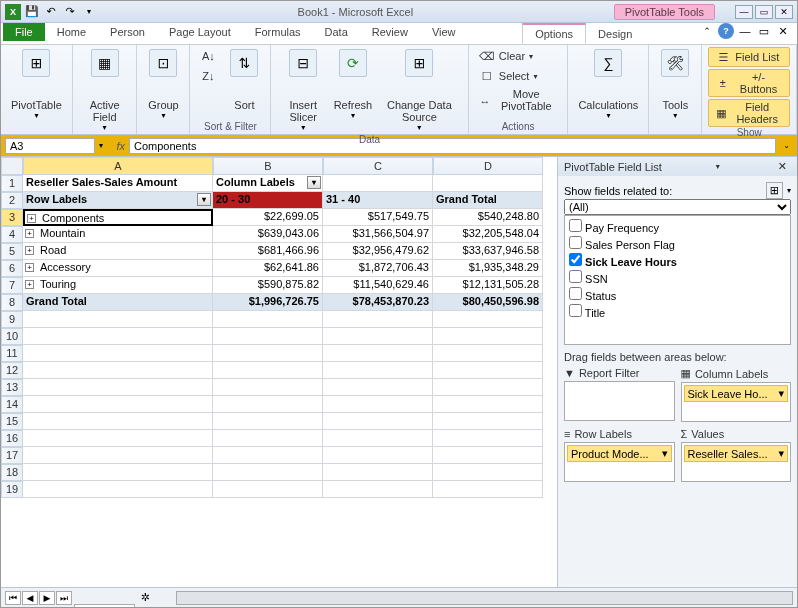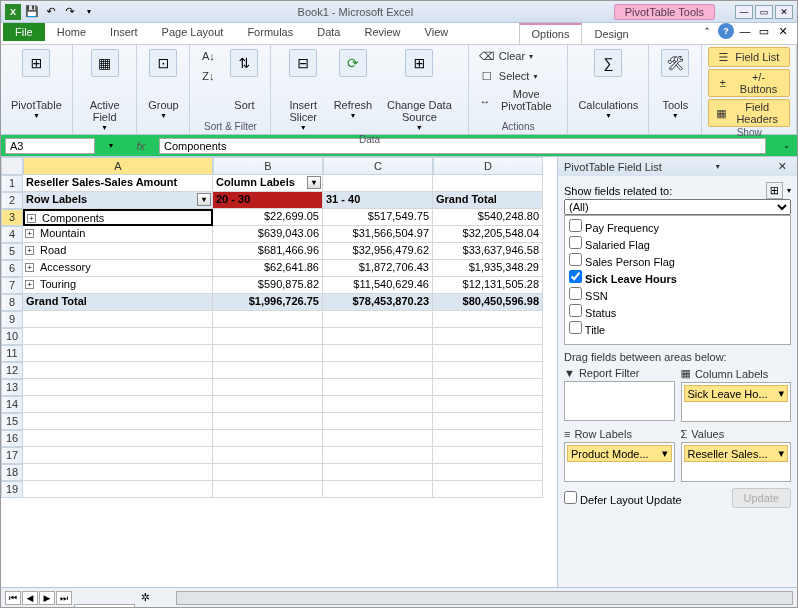--- a/index.html
+++ b/index.html
@@ -24,21 +24,21 @@
 .grp { border-right:1px solid #c8d4e0; padding:2px 6px 0 6px; display:flex; flex-direction:column; align-items:center; text-align:center; position:relative;}
 .grp .glabel { font-size:10px; color:#556; margin-top:auto; padding-bottom:2px;}
 .grp .row { display:flex; gap:4px; align-items:flex-start;}
 .bigbtn { display:flex; flex-direction:column; align-items:center; padding:2px 4px; cursor:pointer; min-width:40px;}
 .bigbtn .ic { width:28px; height:28px; background:#e8f0f8; border:1px solid #b8c8dc; border-radius:2px; margin-bottom:2px; display:flex; align-items:center; justify-content:center; font-size:14px;}
 .bigbtn .lbl { font-size:11px; color:#333; line-height:12px;margin-top:20px;}
 .smbtn { display:flex; align-items:center; gap:4px; padding:1px 4px; cursor:pointer; font-size:11px; color:#333;}
 .smbtn .ic { width:16px; height:16px; display:inline-flex; align-items:center; justify-content:center;}
 .col { display:flex; flex-direction:column; gap:2px;}
 .toggle-on { background:#ffe68a; border:1px solid #e0b860; padding:1px 6px; border-radius:2px;}
-.formulabar { height:22px; background:#22c55e; display:flex; align-items:center; border-bottom:1px solid #b8c8dc; padding:0 4px; gap:14px;}
+.formulabar { height:22px; background:#eab308; display:flex; align-items:center; border-bottom:1px solid #b8c8dc; padding:0 4px; gap:4px;}
 .formulabar .namebox { width:90px; background:#fff; border:1px solid #aaa; padding:1px 4px;}
 .formulabar .fx { width:18px; text-align:right; font-style:italic; color:#555;}
 .formulabar .input { flex:1; background:#fff; border:1px solid #aaa; padding:1px 4px;}
 .content { display:flex; height:430px;}
 .sheet { flex:1; overflow:hidden; position:relative;}
 .colhdr { display:flex; height:18px;}
 .corner { width:22px; background:#eef2f7; border:1px solid #c8d4e0;}
 .ch { background:linear-gradient(#f5f8fc,#e8eff7); border:1px solid #c8d4e0; text-align:center; font-size:11px; color:#333; line-height:16px;}
 .ch.sel { background:#ffe68a;}
 .rows { display:flex; flex-direction:column;}
@@ -92,21 +92,21 @@
   <div class="winctrl">
     <span>—</span>
     <span>▭</span>
     <span>✕</span>
   </div>
 </div>
 
 <div class="tabs">
   <div class="tab file">File</div>
   <div class="tab">Home</div>
-  <div class="tab">Insert</div>
+  <div class="tab">Person</div>
   <div class="tab">Page Layout</div>
   <div class="tab">Formulas</div>
   <div class="tab">Data</div>
   <div class="tab">Review</div>
   <div class="tab">View</div>
   <div class="spacer"></div>
   <div class="ctx-tabs">
     <div class="tab active">Options</div>
     <div class="tab">Design</div>
   </div>
@@ -403,21 +403,20 @@
     </div>
     <div class="fp-body">
       <div style="display:flex;align-items:center;gap:4px">
         <span style="flex:1">Show fields related to:</span>
         <span style="border:1px solid #aaa;padding:1px 3px">⊞</span>
         <span style="font-size:8px">▾</span>
       </div>
       <select><option>(All)</option></select>
       <div class="fp-list">
         <label><input type="checkbox" style=""> <span>Pay Frequency</span></label>
-        <label><input type="checkbox" style=""> <span>Salaried Flag</span></label>
         <label><input type="checkbox" style=""> <span>Sales Person Flag</span></label>
         <label style="font-weight:bold"><input type="checkbox" checked="" style=""> <span>Sick Leave Hours</span></label>
         <label><input type="checkbox" style=""> <span>SSN</span></label>
         <label><input type="checkbox" style=""> <span>Status</span></label>
         <label><input type="checkbox" style=""> <span>Title</span></label>
       </div>
       <div class="fp-drag">Drag fields between areas below:</div>
       <div class="fp-areas">
         <div class="fp-area">
           <div class="ah">
@@ -456,24 +455,20 @@
               <span>Values</span>
             </div>
           <div class="box">
               <div class="item">
                 <span>Reseller Sales...</span>
                 <span class="ar">▾</span>
               </div>
             </div>
         </div>
       </div>
-      <div class="fp-foot">
-        <label><input type="checkbox" style=""> <span>Defer Layout Update</span></label>
-        <button disabled="" style="margin-left:auto">Update</button>
-      </div>
     </div>
   </div>
 </div>
 
 <div class="sheettabs">
   <div class="nav">
     <span>⏮</span>
     <span>◀</span>
     <span>▶</span>
     <span>⏭</span>

